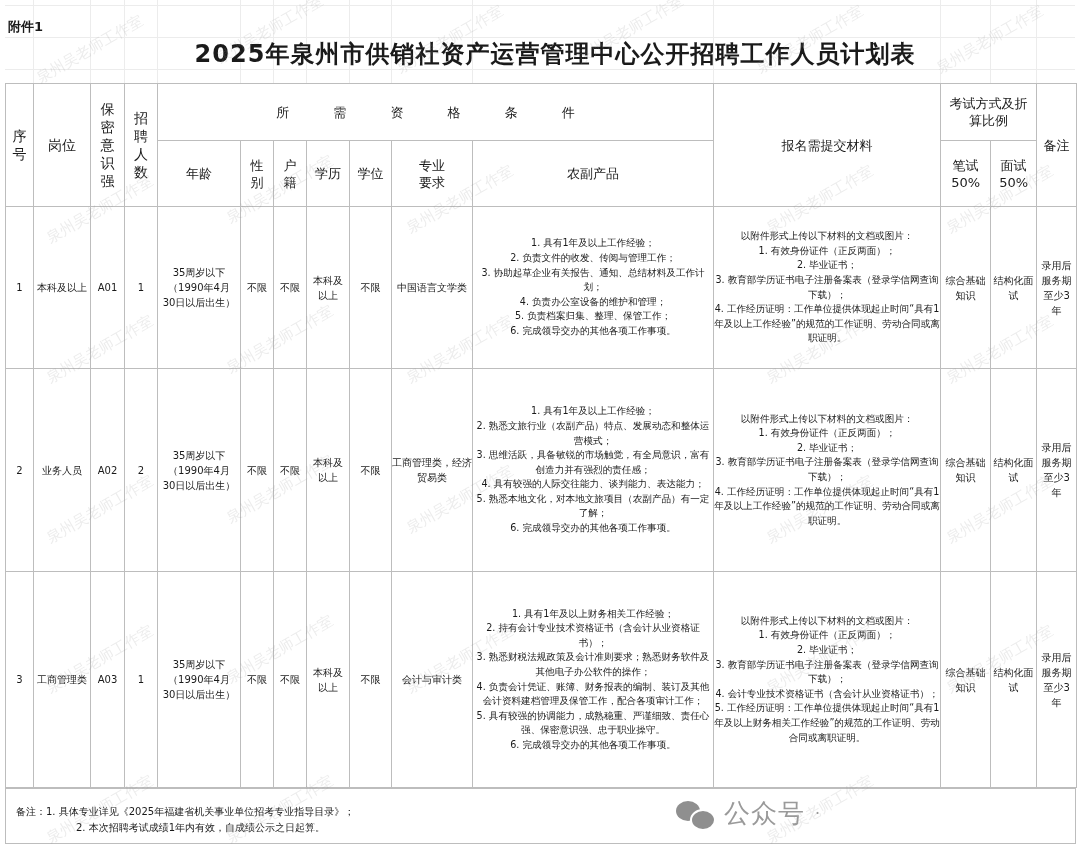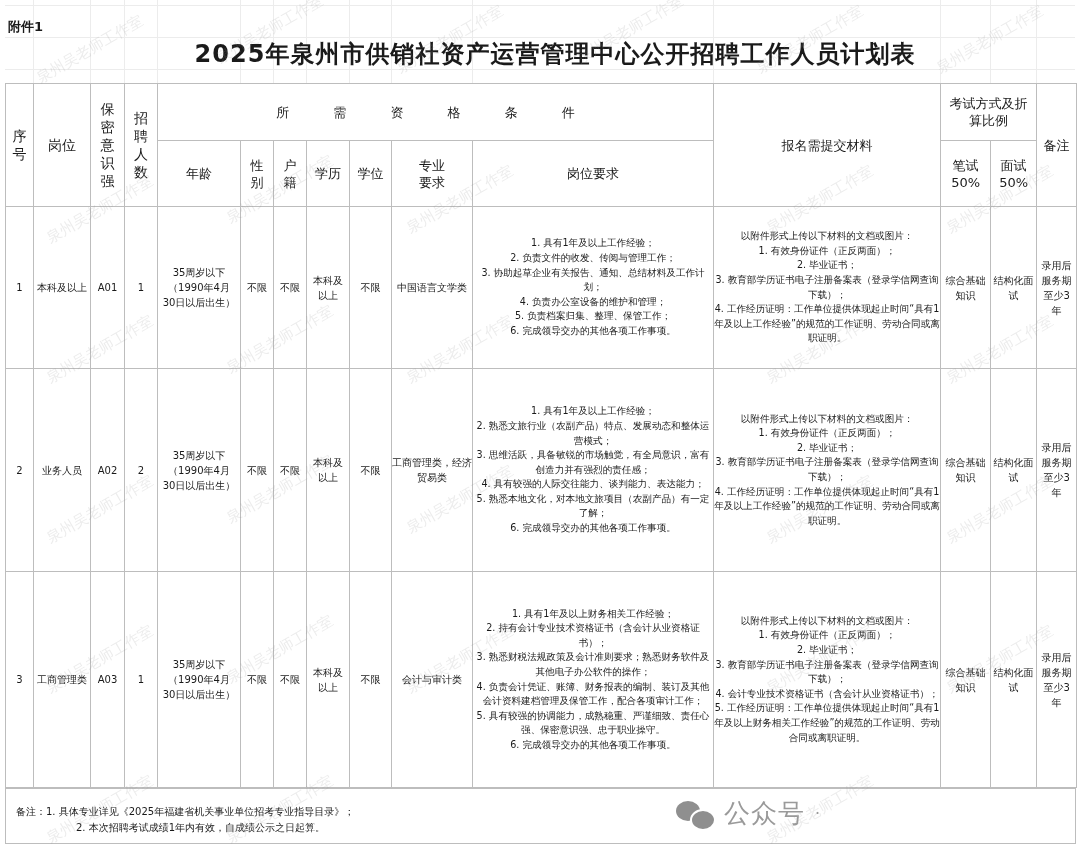--- a/index.html
+++ b/index.html
@@ -104,21 +104,21 @@
             <div style="width:14px;margin:0 auto">性别</div>
           </th>
       <th class="hs">
             <div style="width:14px;margin:14px auto">户籍</div>
           </th>
       <th class="hs">学历</th>
       <th class="hs">学位</th>
       <th class="hs">
             <div style="width:30px;margin:0 auto">专业要求</div>
           </th>
-      <th class="hs">岗位要求</th>
+      <th class="hs">农副产品</th>
       <th class="hs">
             <div style="white-space:pre-line">笔试
 50%</div>
           </th>
       <th class="hs">
             <div style="white-space:pre-line">面试
 50%</div>
           </th>
     </tr>
 

